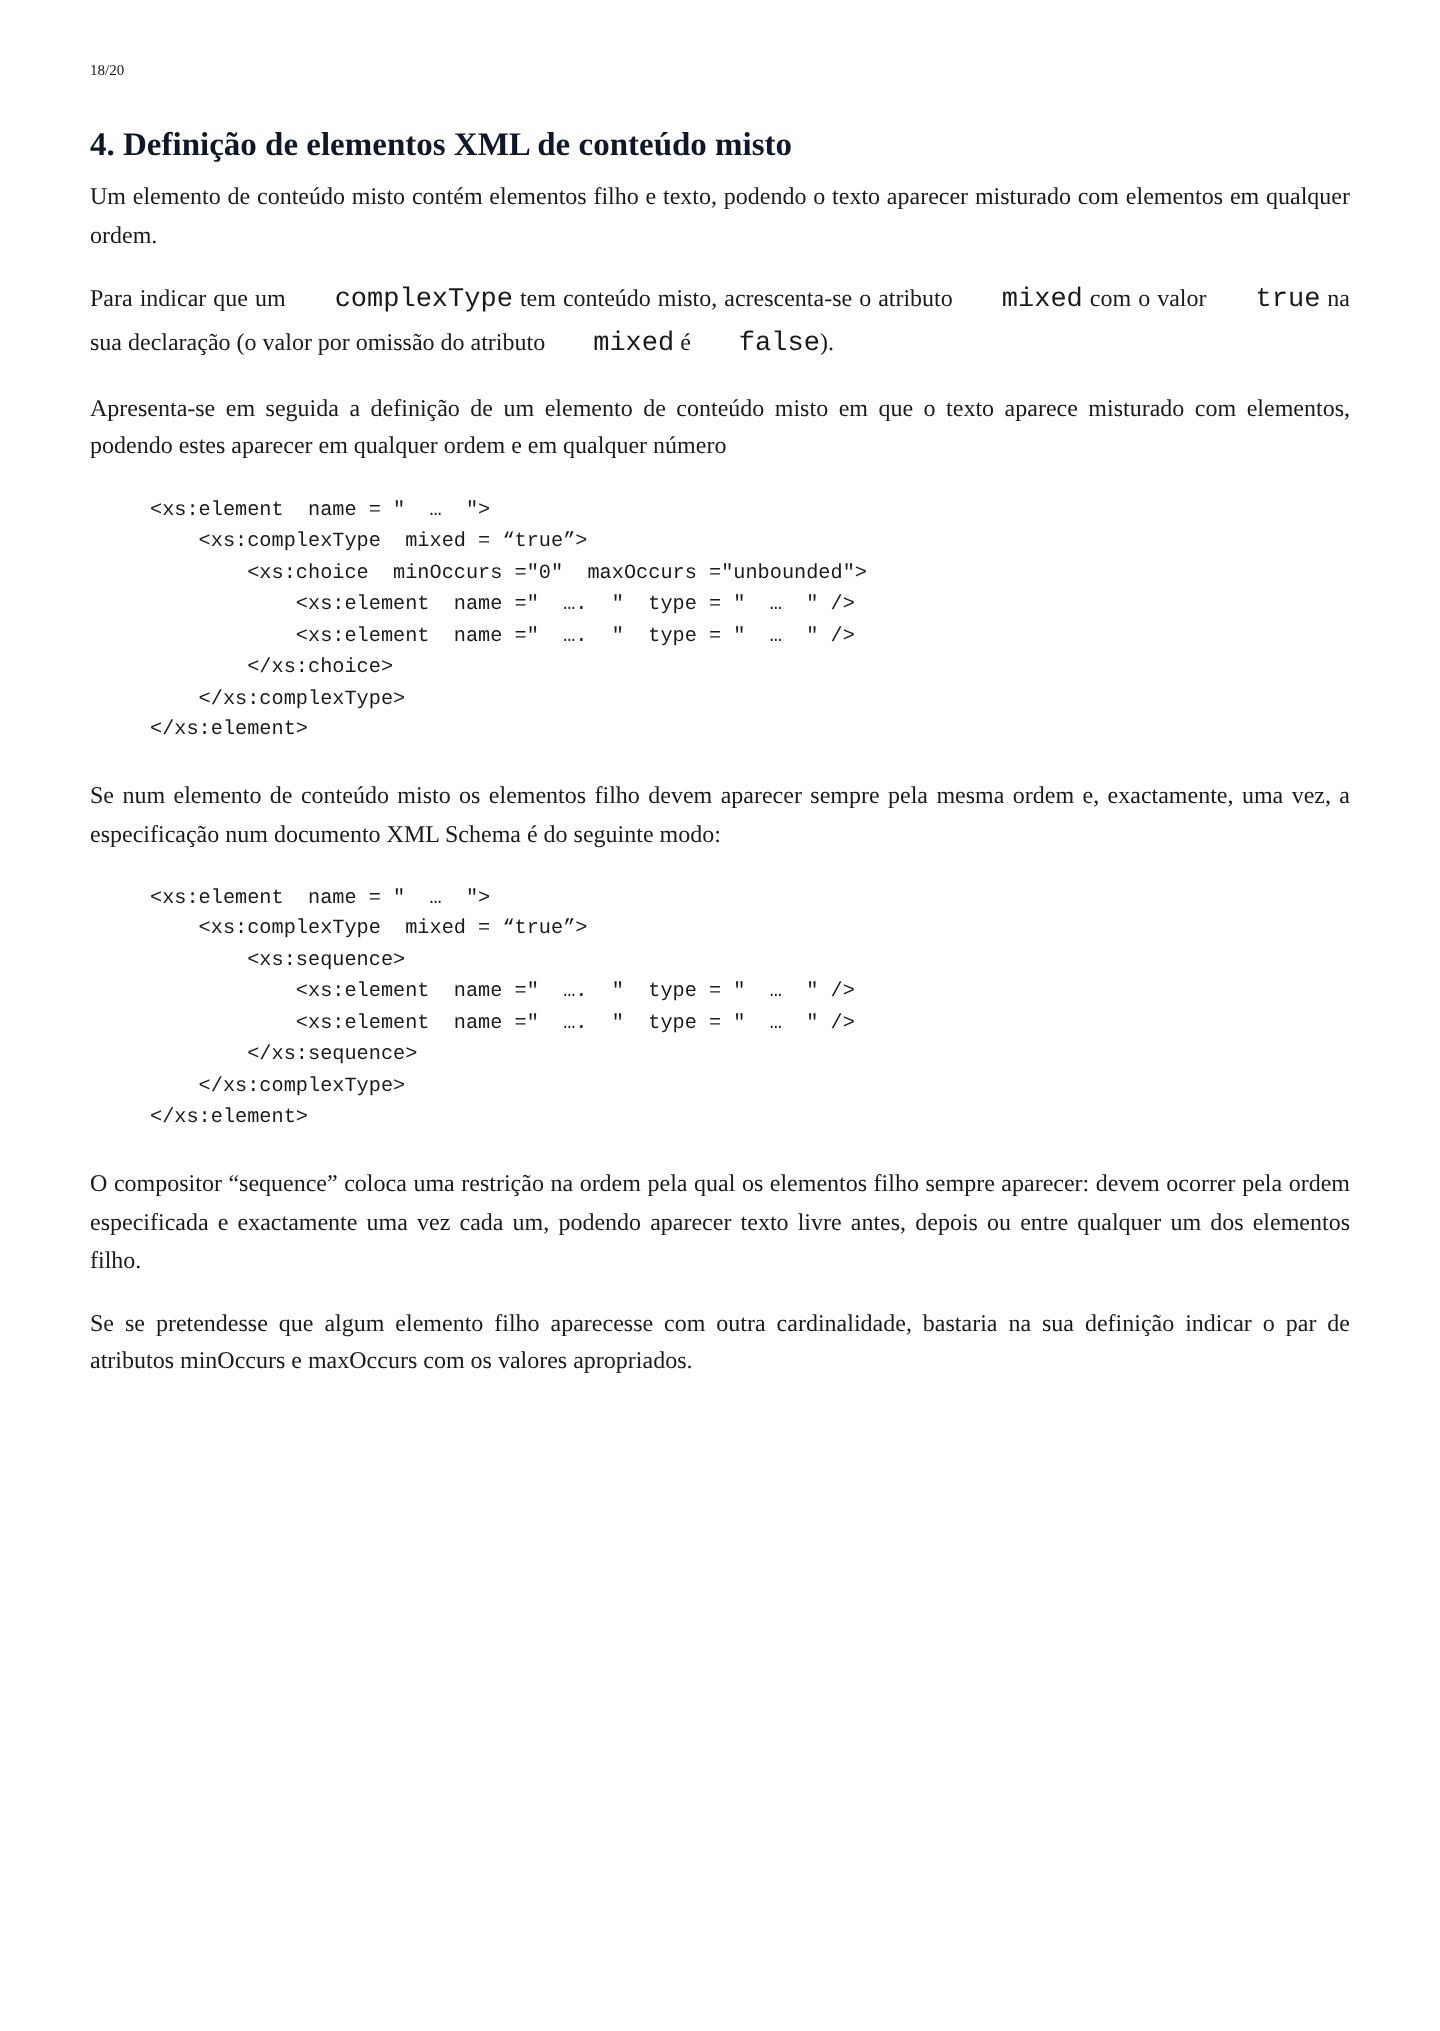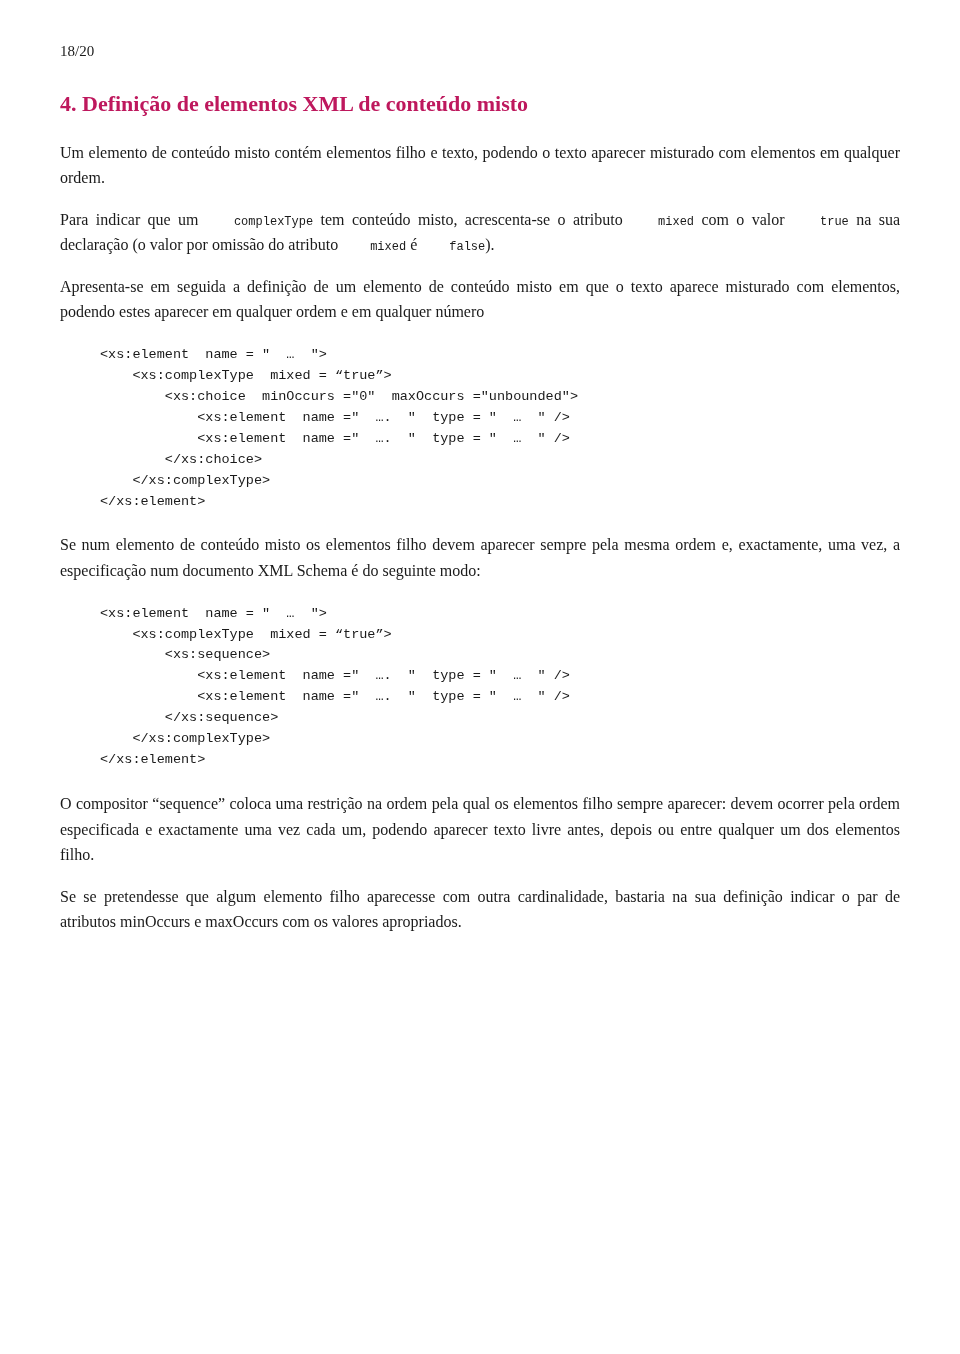--- a/index.html
+++ b/index.html
@@ -14,52 +14,52 @@
       color: #1a1a1a;
       background: #ffffff;
       padding: 40px 60px;
       max-width: 960px;
       margin: 0 auto;
       line-height: 1.5;
     }
 
     .page-number {
       font-family: Georgia, serif;
-      font-size: 15px;
+      font-size: 10px;
       color: #1a1a1a;
       margin-bottom: 24px;
     }
 
     h2 {
       font-family: Georgia, serif;
       font-size: 22px;
       font-weight: bold;
-      color: #be185d;
-      margin-bottom: 20px;
+      color: #0f172a;
+      margin-bottom: 7px;
     }
 
     p {
       text-align: justify;
       margin-bottom: 16px;
       font-size: 16px;
       line-height: 1.6;
     }
 
     .code-block {
       font-family: 'Courier New', Courier, monospace;
       font-size: 13.5px;
       line-height: 1.55;
       color: #1a1a1a;
       margin: 20px 0 20px 40px;
       white-space: pre;
     }
 
     .inline-code {
       font-family: 'Courier New', Courier, monospace;
-      font-size: 12px;
+      font-size: 18px;
       margin-left: 28px;
     }
   </style>
 </head>
 <body>
 
 <div class="page-number">18/20</div>
 
 <h2>4. Definição de elementos XML de conteúdo misto</h2>
 

